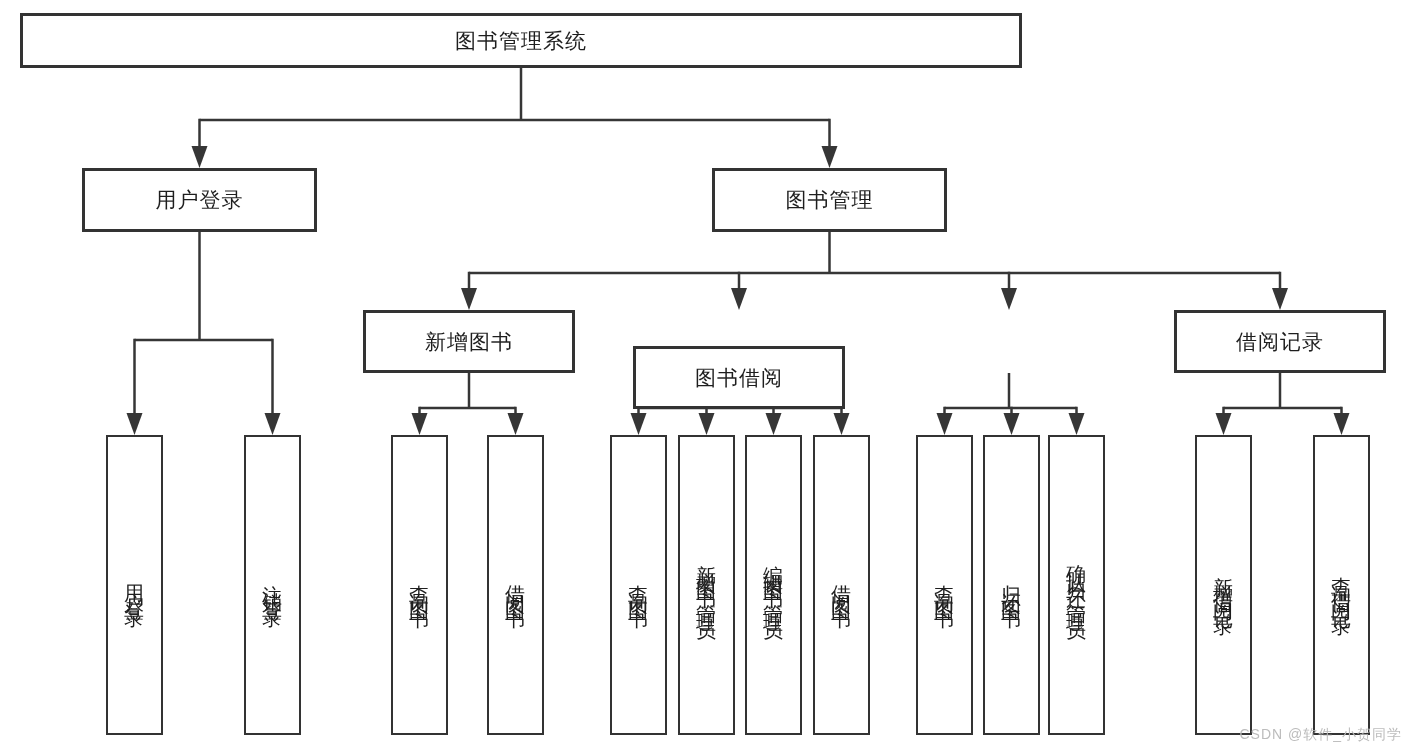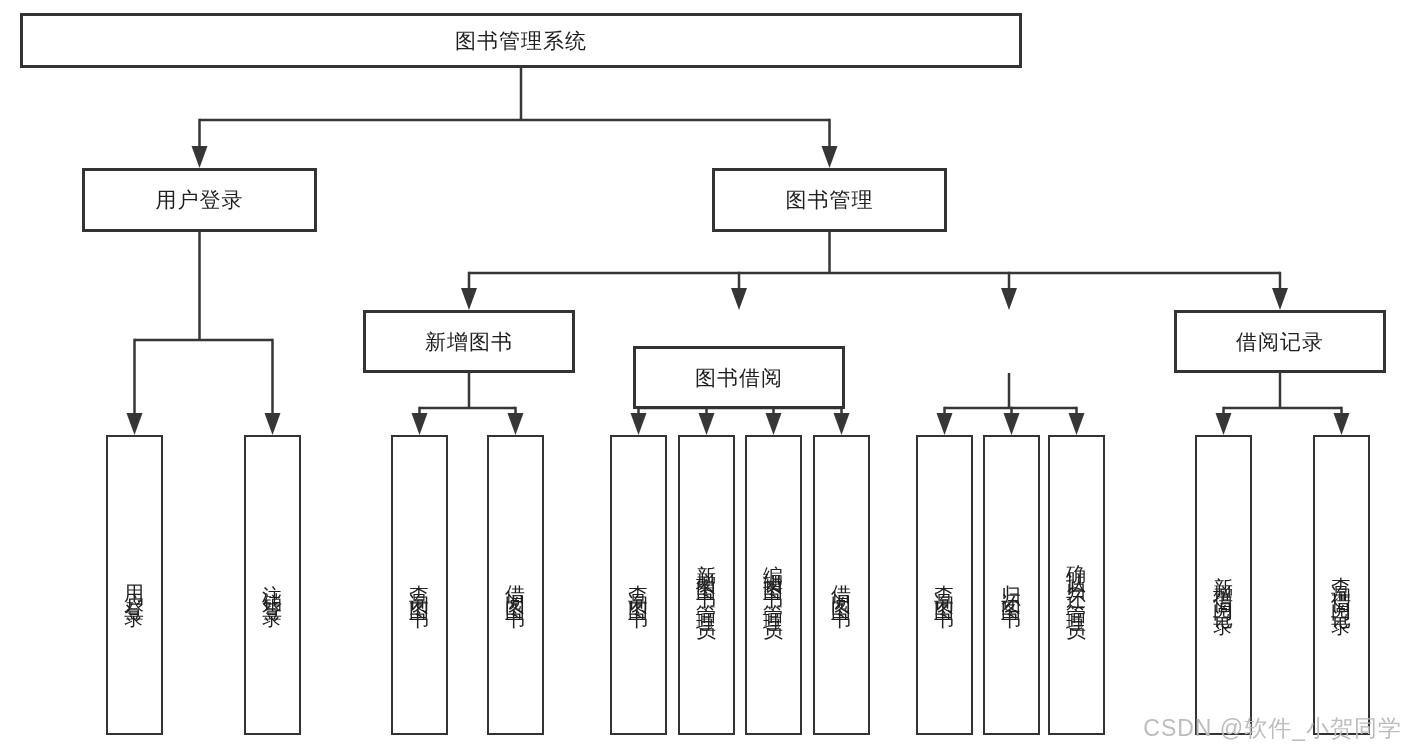--- a/index.html
+++ b/index.html
@@ -37,21 +37,21 @@
   .leaf .vtext{
     writing-mode:vertical-rl;
     text-orientation:mixed;
     letter-spacing:8px;
     line-height:1;
     white-space:nowrap;
   }
   #watermark{
     position:absolute;
     right:3px;bottom:3px;
-    font-size:23px;
+    font-size:14px;
     color:var(--watermark);
     letter-spacing:1px;
     pointer-events:none;
   }
 </style>
 </head>
 <body>
 
 <div id="stage">
 

